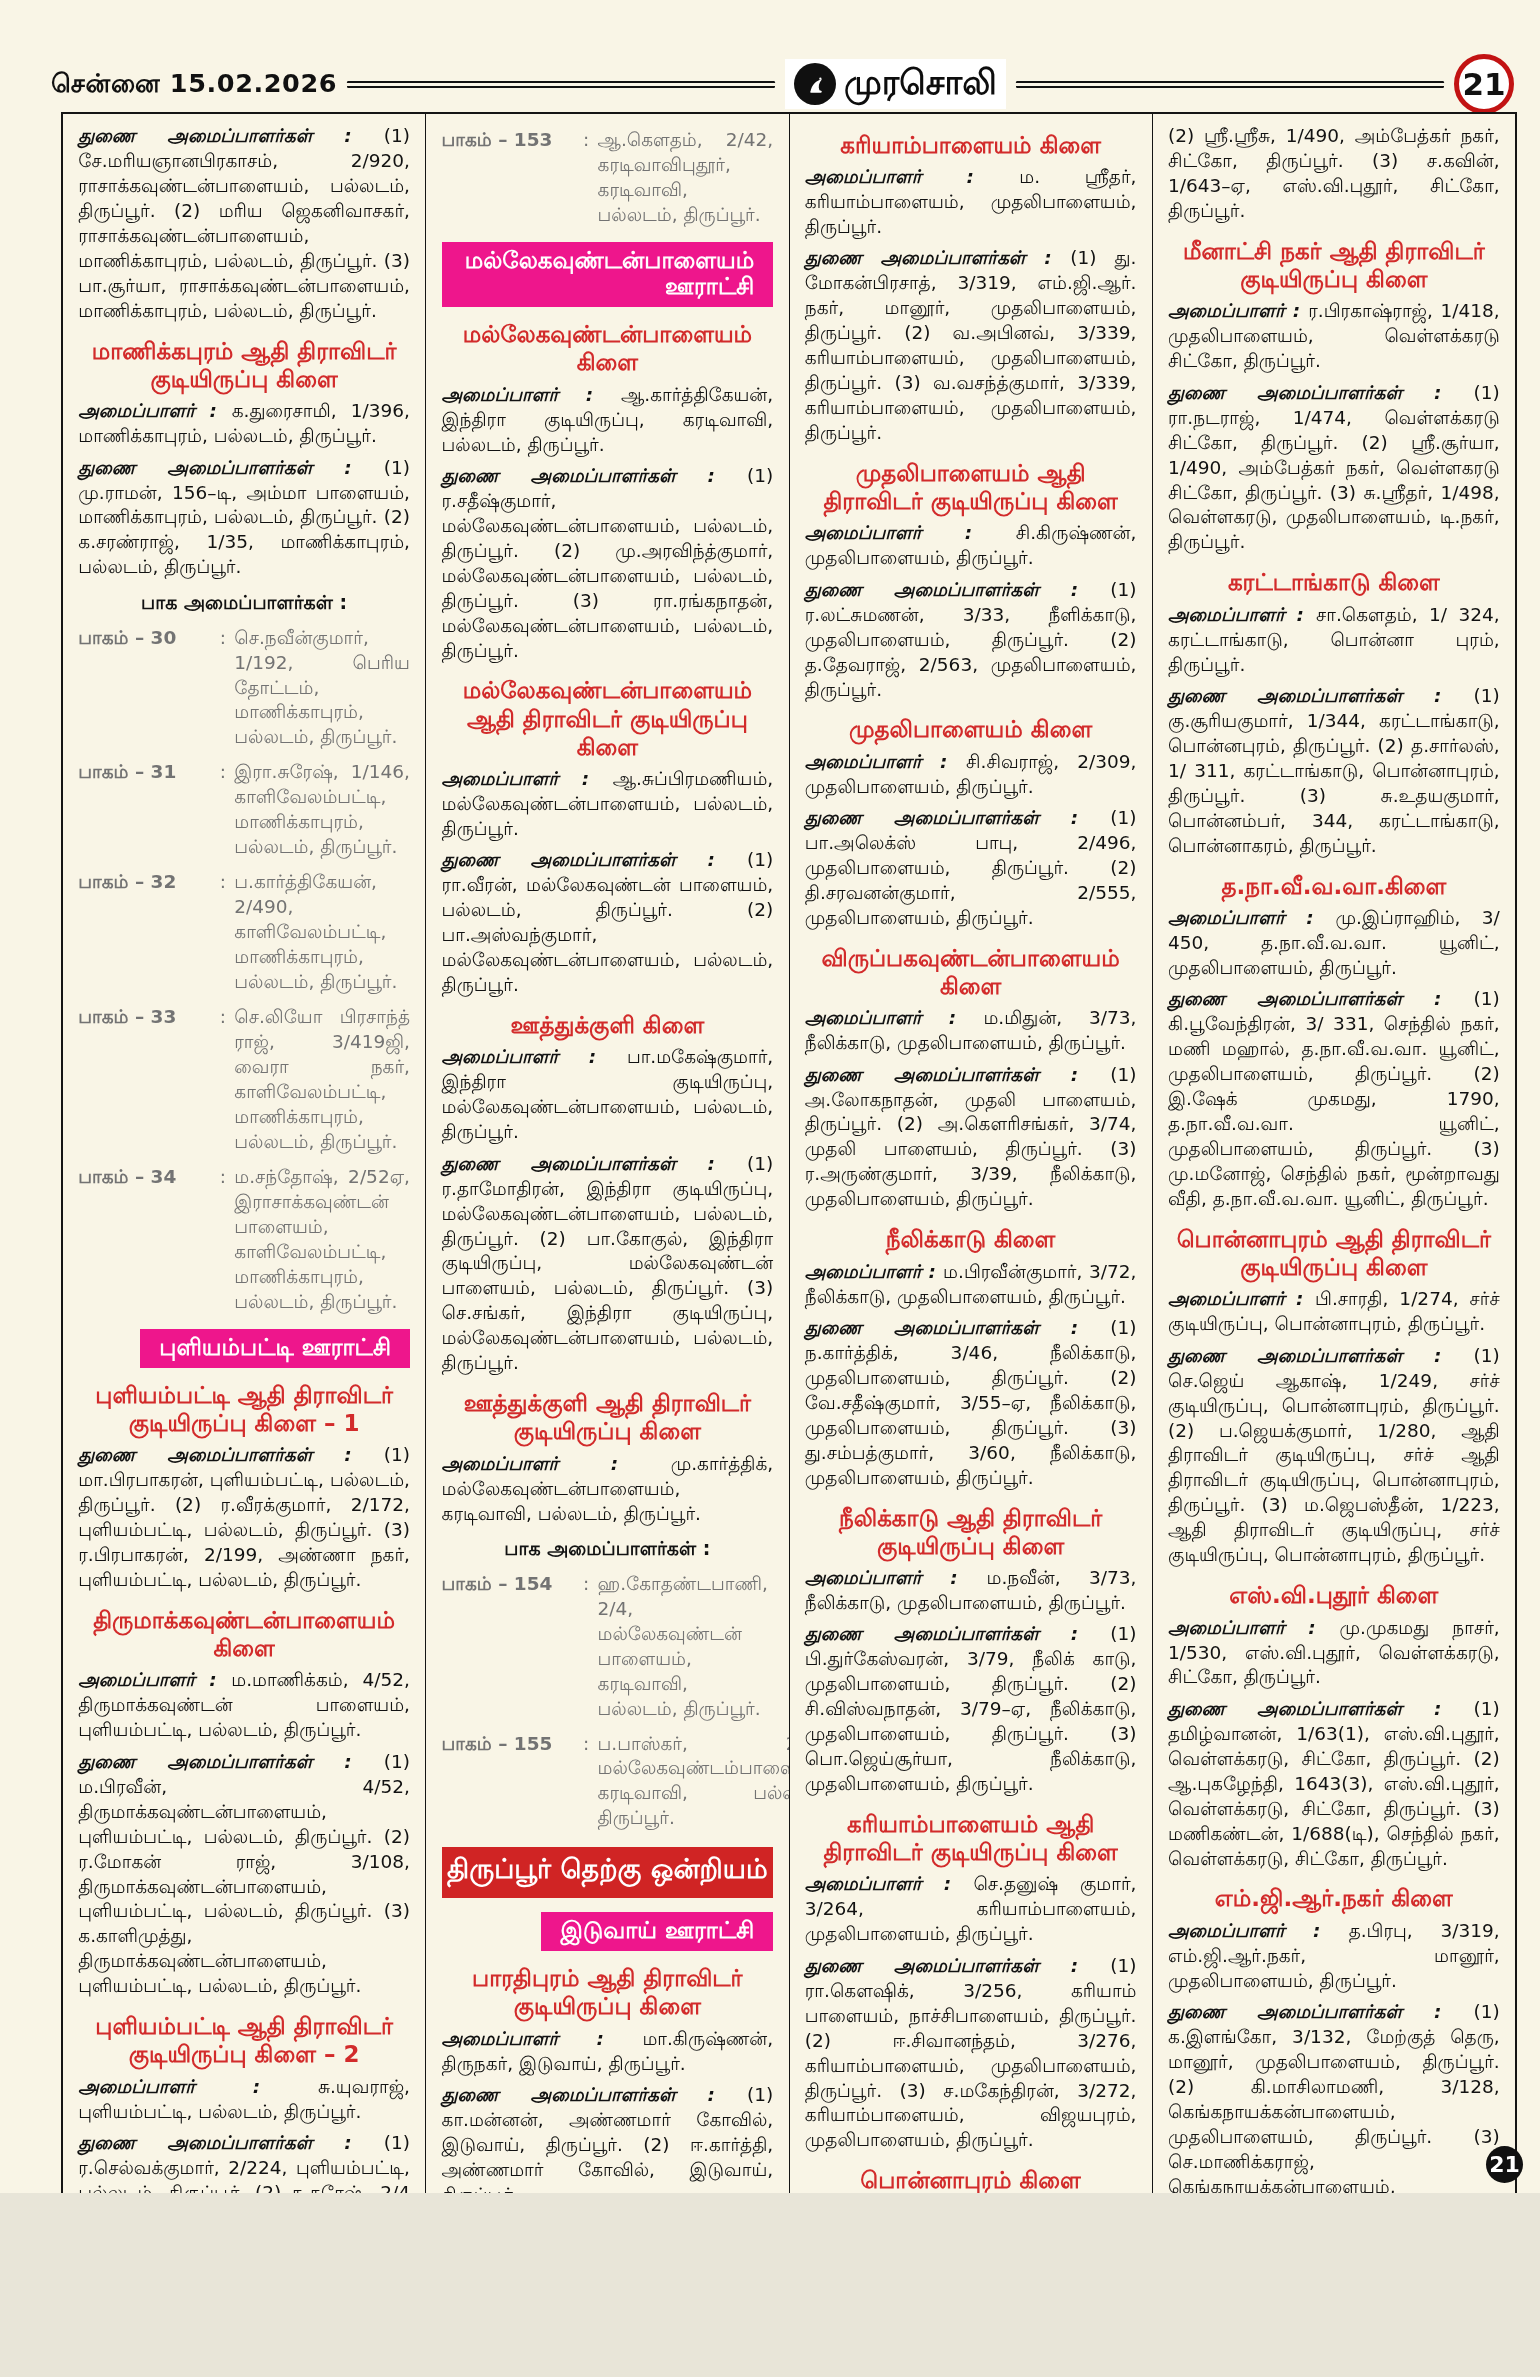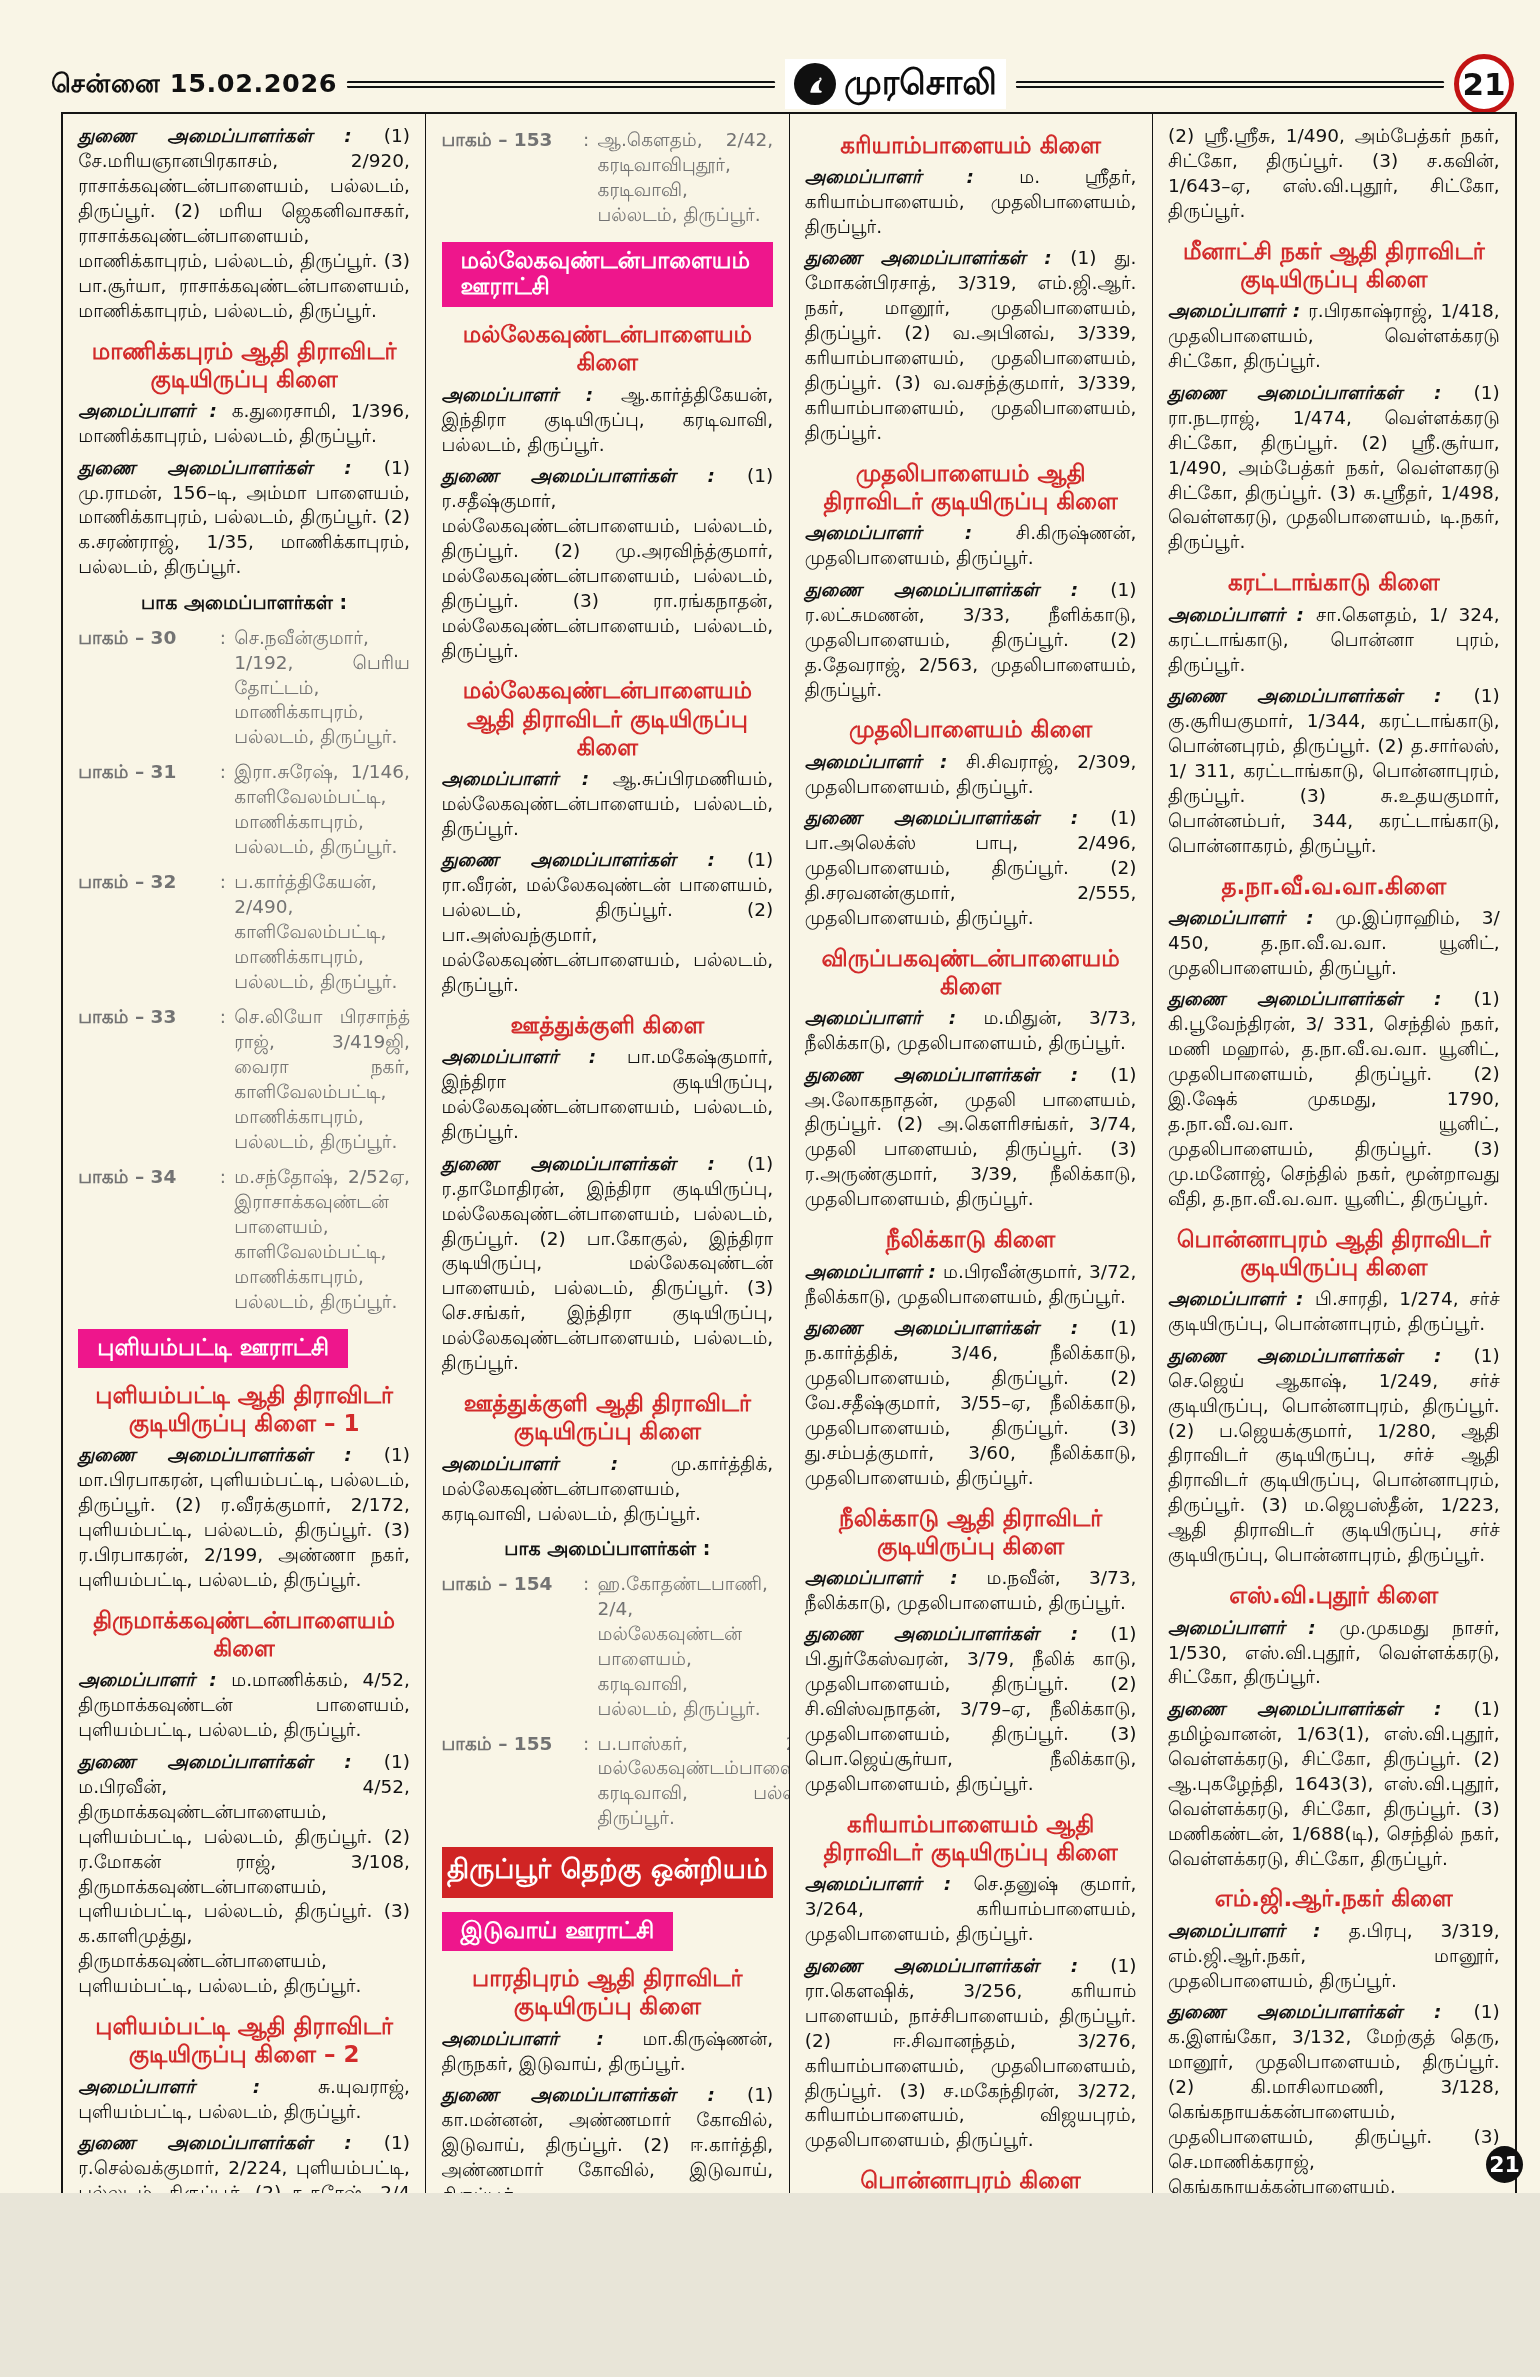--- a/index.html
+++ b/index.html
@@ -16,21 +16,21 @@
   .page-circle{width:50px;height:50px;border-radius:50%;border:5.1px solid #c21313;background:#fff;color:#111;
     font-weight:bold;font-size:31px;display:flex;align-items:center;justify-content:center;flex:0 0 auto;}
   
   .content{position:absolute;left:61px;top:112px;width:1452px;height:2201px;border:2.6px solid #151515;display:flex;background:#f9f5e6;}
   .col{flex:1 1 0;padding:3.8px 15.3px 9px;overflow:hidden;border-right:1.9px solid #151515;}
   .col:last-child{border-right:none;}
   
   .para{font-size:18.5px;line-height:1.35;text-align:justify;color:#121212;margin:6.4px 0;}
   .para b{font-weight:bold;font-style:italic;}
   .h-red{color:#d22b2b;font-weight:bold;text-align:center;font-size:23px;line-height:1.22;margin:12.8px 3.8px 5.1px;}
-  .banner-m-wrap{text-align:left;margin:14px 0 8px;border-radius:31px;}
+  .banner-m-wrap{text-align:right;margin:14px 0 8px;border-radius:31px;}
   .banner-m{display:inline-block;background:#ee168c;color:#fff;font-weight:bold;font-size:23px;line-height:1.15;padding:5.1px 19px 7.7px;}
   .banner-r{background:#d02424;color:#fff;font-weight:bold;font-size:27px;text-align:center;padding:6.4px 3.8px 10.2px;margin:15.3px 0 7.7px;}
   .center-label{font-weight:bold;text-align:center;font-size:19px;color:#121212;margin:10.2px 0 6.4px;}
   .part{display:flex;font-size:18.5px;line-height:1.35;color:#737373;margin:10px 0;}
   .part .pl{flex:0 0 133px;font-weight:bold;}
   .part .pc{flex:0 0 23px;text-align:center;}
   .part .ptx{flex:1 1 auto;text-align:justify;}
   
   .footer-circle{position:absolute;right:18px;bottom:10.2px;width:37px;height:37px;border-radius:50%;background:#101010;
     color:#fff;font-weight:bold;font-size:22px;display:flex;align-items:center;justify-content:center;}

